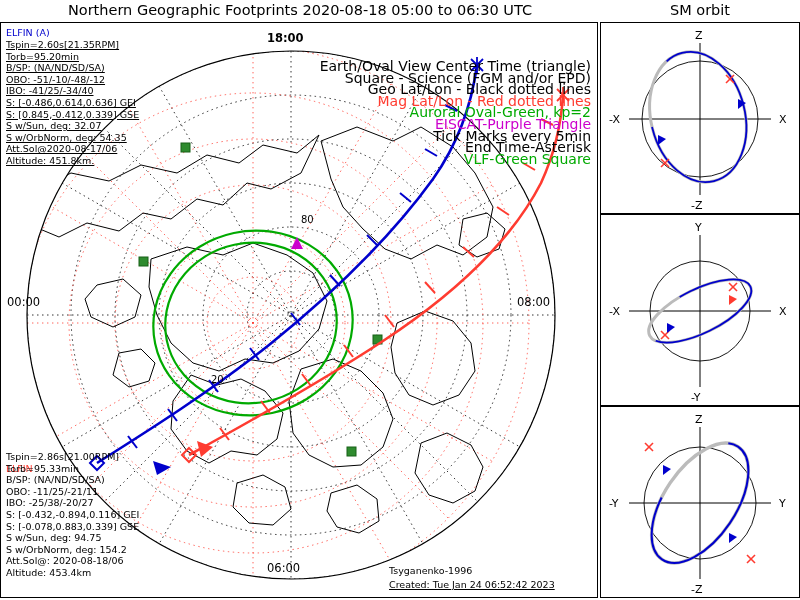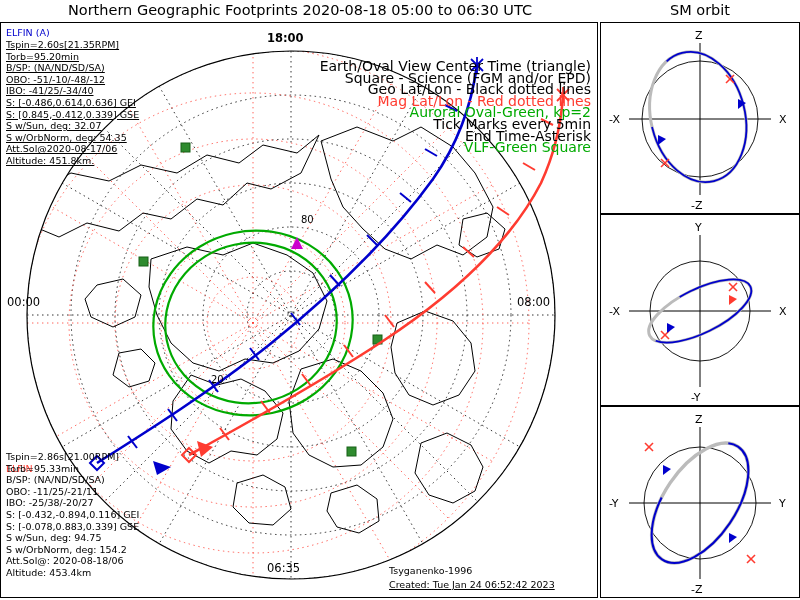--- a/index.html
+++ b/index.html
@@ -178,21 +178,21 @@
         <polygon points="152,438 170,444 156,452" fill="#0000cc"></polygon>
       </g>
 
       <text x="210" y="360" font-family="DejaVu Sans" font-size="10" fill="#000">20</text>
       <text x="300" y="200" font-family="DejaVu Sans" font-size="10" fill="#000">80</text>
     </svg>
 
     <div class="clocklbl" style="left:266px;top:8px;font-weight:bold;">18:00</div>
     <div class="clocklbl" style="left:6px;top:272px;">00:00</div>
     <div class="clocklbl" style="left:516px;top:272px;">08:00</div>
-    <div class="clocklbl" style="left:266px;top:538px;">06:35</div>
+    <div class="clocklbl" style="left:266px;top:538px;">06:00</div>
 
     <div class="blk c-blue" style="left:5px;top:4px;">ELFIN (A)</div>
     <div class="blk c-black" style="left:5px;top:16px;text-decoration:underline;"><span>Tspin=2.60s[21.35RPM]
 Torb=95.20min
 B/SP: (NA/ND/SD/SA)
 OBO: -51/-10/-48/-12
 IBO: -41/25/-34/40
 S: [-0.486,0.614,0.636] GEI
 S: [0.845,-0.412,0.339] GSE
 S w/Sun, deg: 32.07
@@ -212,20 +212,21 @@
 S w/OrbNorm, deg: 154.2
 Att.Sol@: 2020-08-18/06
 Altitude: 453.4km</span></div>
 
     <div class="legend">
       <div style="color:#000">Earth/Oval View Center Time (triangle)</div>
       <div style="color:#000">Square - Science (FGM and/or EPD)</div>
       <div style="color:#000">Geo Lat/Lon - Black dotted lines</div>
       <div style="color:#ff3b30">Mag Lat/Lon - Red dotted lines</div>
       <div style="color:#00aa00">Auroral Oval-Green, kp=2</div>
+      <div style="color:#cc00cc">EISCAT-Purple Triangle</div>
       <div style="color:#000">Tick Marks every 5min</div>
       <div style="color:#000">End Time-Asterisk</div>
       <div style="color:#00aa00">VLF-Green Square</div>
     </div>
 
     <div class="credit" style="left:388px;top:542px;">Tsyganenko-1996</div>
     <div class="credit" style="left:388px;top:556px;text-decoration:underline;">Created: Tue Jan 24 06:52:42 2023</div>
   </div>
 
   <div class="sm-panel sm1">

